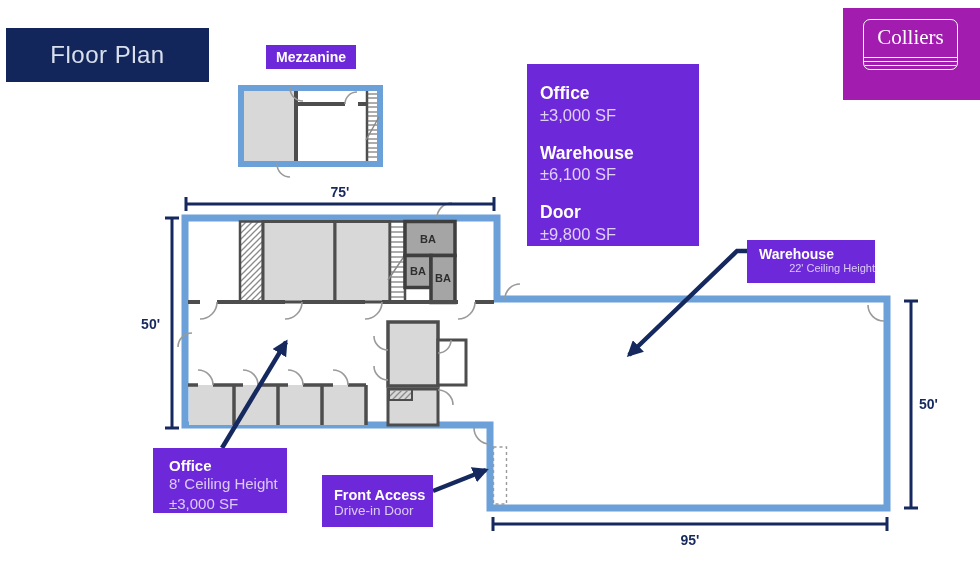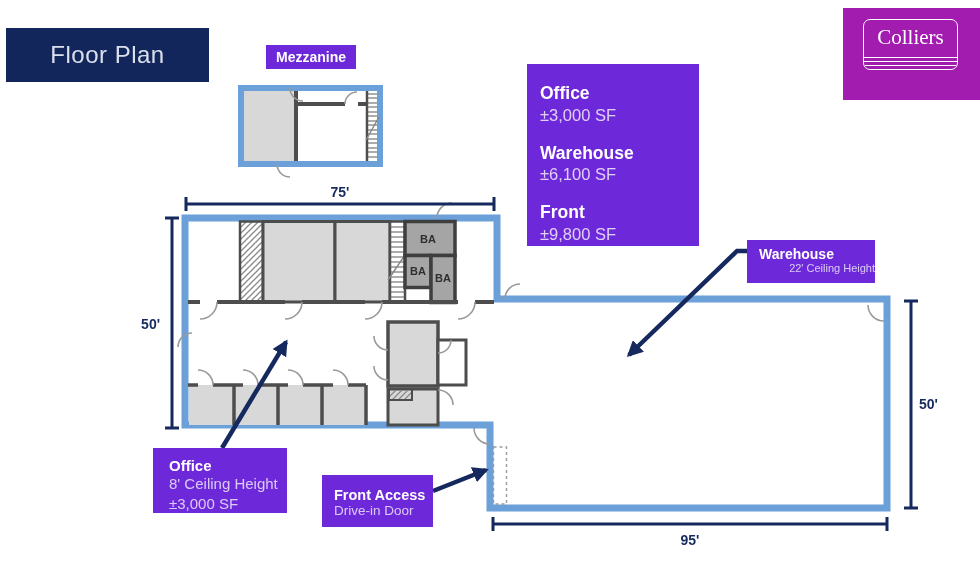--- a/index.html
+++ b/index.html
@@ -197,21 +197,21 @@
   <div class="summary">
     <div class="grp">
       <div class="s-name">Office</div>
       <div class="s-val">±3,000 SF</div>
     </div>
     <div class="grp">
       <div class="s-name">Warehouse</div>
       <div class="s-val">±6,100 SF</div>
     </div>
     <div class="grp">
-      <div class="s-name">Front</div>
+      <div class="s-name">Door</div>
       <div class="s-val">±9,800 SF</div>
     </div>
   </div>
 
   <div class="callout warehouse">
     <div class="c-title">Warehouse</div>
     <div class="c-sub">22' Ceiling Height</div>
   </div>
 
   <div class="callout office">

